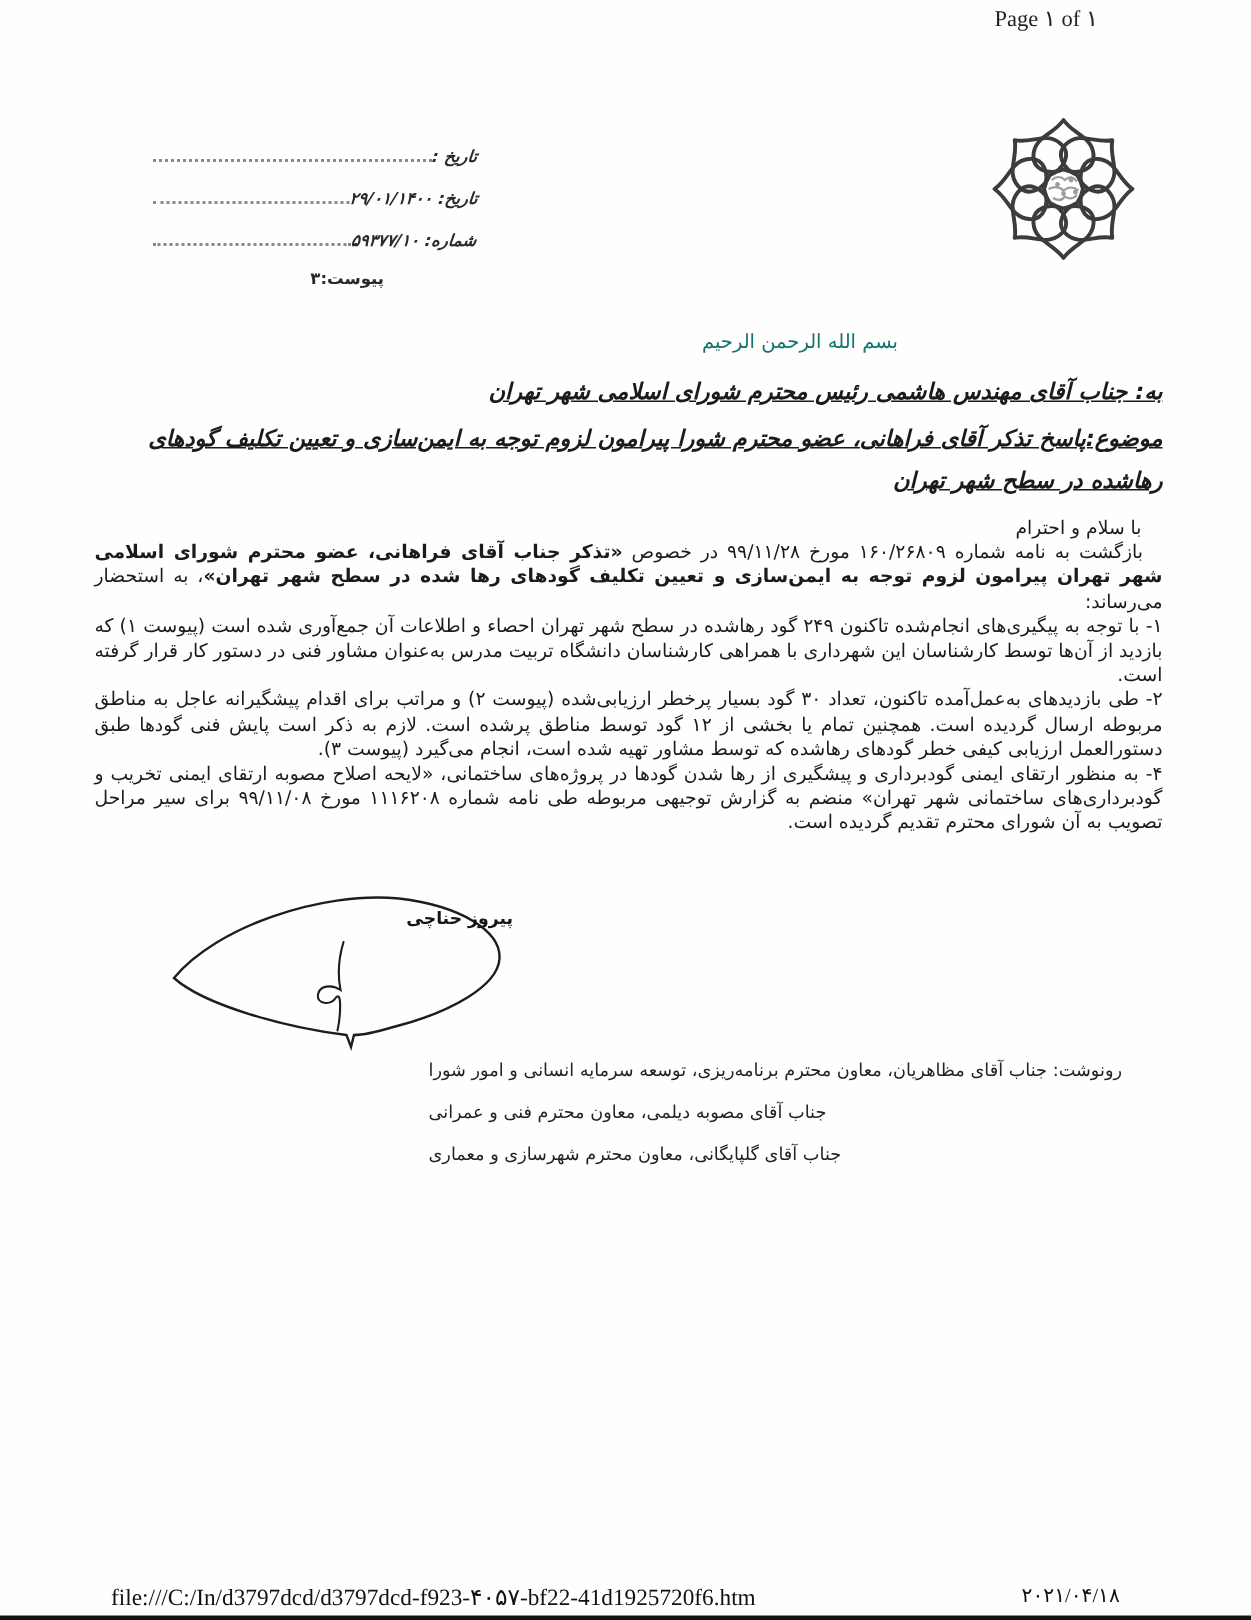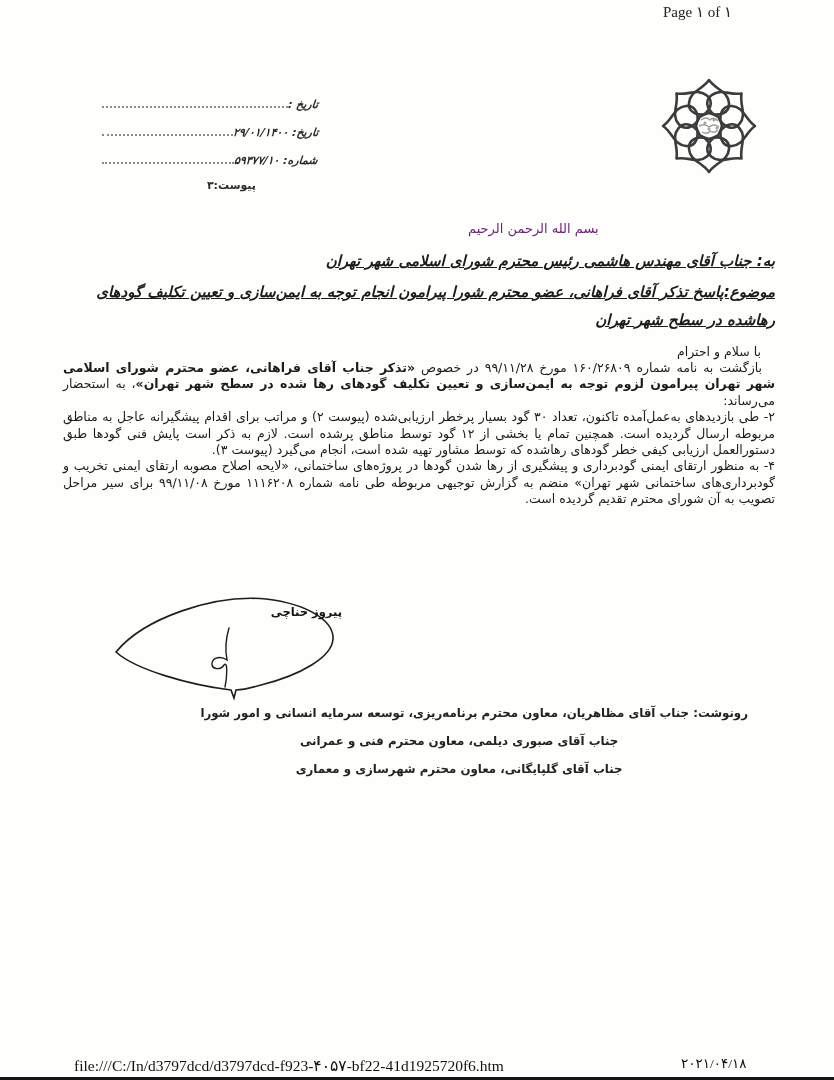--- a/index.html
+++ b/index.html
@@ -18,21 +18,21 @@
     position:absolute;top:95px;left:98px;width:220px;
     direction:rtl;font-size:11px;color:#2a2a2a;
   }
   .lh-row{display:flex;align-items:flex-end;margin-bottom:12px;height:16px;}
   .lh-label{white-space:nowrap;font-weight:bold;font-style:italic;transform:skewX(-6deg);}
   .lh-dots{flex:1;border-bottom:2px dotted #8a8a8a;margin-bottom:3px;margin-left:4px;}
   .lh-attach{margin-right:62px;margin-top:6px;font-weight:bold;font-size:11px;}
   
   .logo{position:absolute;top:76px;left:658px;width:102px;height:100px;}
   
-  .bismillah{position:absolute;top:221px;left:468px;direction:rtl;font-size:13px;color:#701a75;}
+  .bismillah{position:absolute;top:221px;left:468px;direction:rtl;font-size:13px;color:#0f766e;}
   .letter-body{position:absolute;top:252px;left:63px;width:712px;direction:rtl;}
   .recipient{
     text-align:right;font-size:15px;font-weight:bold;font-style:italic;
     text-decoration:underline;margin-bottom:8px;
   }
   .subject{
     text-align:right;font-size:15px;font-weight:bold;font-style:italic;
     text-decoration:underline;line-height:28px;margin-bottom:9px;
   }
   .salutation{font-size:12.5px;padding-right:14px;line-height:17px;}
@@ -40,22 +40,22 @@
   p.intro{text-indent:13px;}
   p.intro b{font-weight:bold;}
   
   .signature{position:absolute;top:590px;left:110px;width:232px;height:112px;}
   .signature svg{position:absolute;inset:0;}
   .sig-name{
     position:absolute;top:15px;left:0;right:0;text-align:right;
     font-size:11.5px;font-weight:bold;direction:rtl;color:#151515;
   }
   
-  .cc{position:absolute;top:706px;right:86px;direction:rtl;text-align:center;
-      font-size:11.8px;color:#222;font-weight:bold;}
+  .cc{position:absolute;top:706px;right:86px;direction:rtl;text-align:left;
+      font-size:11.8px;color:#222;}
   .cc-line{white-space:nowrap;margin-bottom:14px;}
   .cc-line.indented{padding-right:30px;}
   
   .footer-url{
     position:absolute;bottom:5px;left:74px;direction:ltr;
     font-family:"Liberation Serif","DejaVu Serif","DejaVu Sans",serif;
     font-size:15.5px;color:#111;
   }
   .footer-date{
     position:absolute;bottom:8px;left:681px;direction:ltr;
@@ -106,38 +106,39 @@
       <circle cx="55" cy="44" r="1.1"></circle>
     <circle cx="50" cy="53" r="1.1"></circle>
       <circle cx="58" cy="52" r="1.1"></circle>
   </g>
 </svg>
 
 <div class="bismillah">بسم الله الرحمن الرحیم</div>
 
 <div class="letter-body">
   <div class="recipient">به: جناب آقای مهندس هاشمی رئیس محترم شورای اسلامی شهر تهران</div>
-  <div class="subject">موضوع:پاسخ تذکر آقای فراهانی، عضو محترم شورا پیرامون انجام توجه به ایمن‌سازی و تعیین تکلیف گودهای رهاشده در سطح شهر تهران</div>
+  <div class="subject">موضوع:پاسخ تذکر آقای فراهانی، عضو محترم شورا پیرامون لزوم توجه به ایمن‌سازی و تعیین تکلیف گودهای رهاشده در سطح شهر تهران</div>
   <div class="salutation">با سلام و احترام</div>
   <p class="intro"><span>بازگشت به نامه شماره ۱۶۰/۲۶۸۰۹ مورخ ۹۹/۱۱/۲۸ در خصوص </span><b>«تذکر جناب آقای فراهانی، عضو محترم شورای اسلامی شهر تهران پیرامون لزوم توجه به ایمن‌سازی و تعیین تکلیف گودهای رها شده در سطح شهر تهران»</b><span>، به استحضار می‌رساند:</span></p>
+  <p>۱- با توجه به پیگیری‌های انجام‌شده تاکنون ۲۴۹ گود رهاشده در سطح شهر تهران احصاء و اطلاعات آن جمع‌آوری شده است (پیوست ۱) که بازدید از آن‌ها توسط کارشناسان این شهرداری با همراهی کارشناسان دانشگاه تربیت مدرس به‌عنوان مشاور فنی در دستور کار قرار گرفته است.</p>
   <p>۲- طی بازدیدهای به‌عمل‌آمده تاکنون، تعداد ۳۰ گود بسیار پرخطر ارزیابی‌شده (پیوست ۲) و مراتب برای اقدام پیشگیرانه عاجل به مناطق مربوطه ارسال گردیده است. همچنین تمام یا بخشی از ۱۲ گود توسط مناطق پرشده است. لازم به ذکر است پایش فنی گودها طبق دستورالعمل ارزیابی کیفی خطر گودهای رهاشده که توسط مشاور تهیه شده است، انجام می‌گیرد (پیوست ۳).</p>
   <p>۴- به منظور ارتقای ایمنی گودبرداری و پیشگیری از رها شدن گودها در پروژه‌های ساختمانی، «لایحه اصلاح مصوبه ارتقای ایمنی تخریب و گودبرداری‌های ساختمانی شهر تهران» منضم به گزارش توجیهی مربوطه طی نامه شماره ۱۱۱۶۲۰۸ مورخ ۹۹/۱۱/۰۸ برای سیر مراحل تصویب به آن شورای محترم تقدیم گردیده است.</p>
 </div>
 
 <div class="signature">
   <svg viewBox="0 0 232 112">
     <g fill="none" stroke="#1d1d1d" stroke-width="1.6" stroke-linecap="round">
       <path d="M6 62 C34 28 104 4 156 9 C198 14 224 31 223 49 C222 67 191 85 151 95 C141 98 131 100 126 100 L124 108 L121 100 C80 95 26 80 6 62 Z"></path>
       <path d="M119 38 C116 48 115 60 117 70 C111 66 103 67 102 73 C101 79 110 81 114 75 C118 70 117 88 115 97" stroke-width="1.4"></path>
     </g>
   </svg>
   <div class="sig-name">پیروز حناچی</div>
 </div>
 
 <div class="cc">
   <div class="cc-line">رونوشت: جناب آقای مظاهریان، معاون محترم برنامه‌ریزی، توسعه سرمایه انسانی و امور شورا</div>
-  <div class="cc-line indented">جناب آقای صبوری دیلمی، معاون محترم فنی و عمرانی</div>
+  <div class="cc-line indented">جناب آقای مصوبه دیلمی، معاون محترم فنی و عمرانی</div>
   <div class="cc-line indented">جناب آقای گلپایگانی، معاون محترم شهرسازی و معماری</div>
 </div>
 
 <div class="footer-url">file:///C:/In/d3797dcd/d3797dcd-f923-۴۰۵۷-bf22-41d1925720f6.htm</div>
 <div class="footer-date">۲۰۲۱/۰۴/۱۸</div>
 <div class="bottom-rule"></div>
 
 </body></html>

